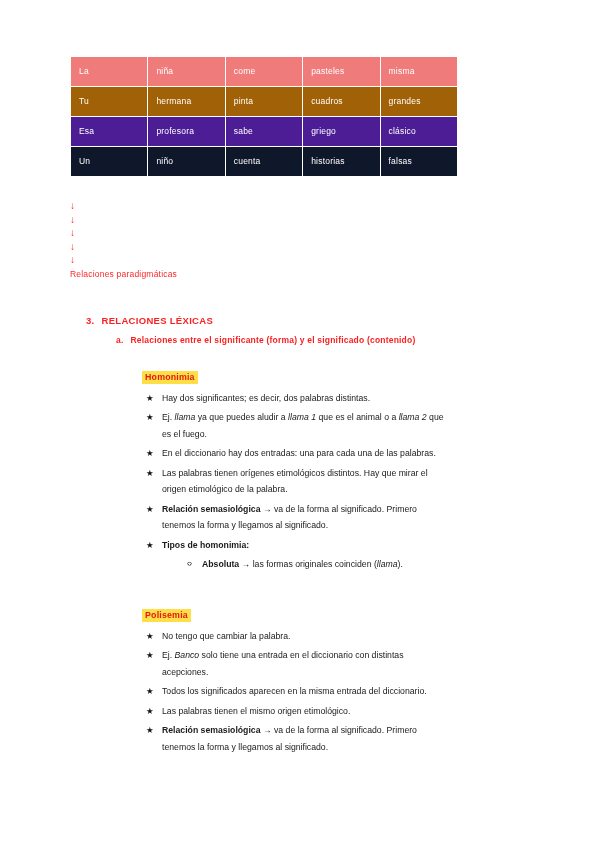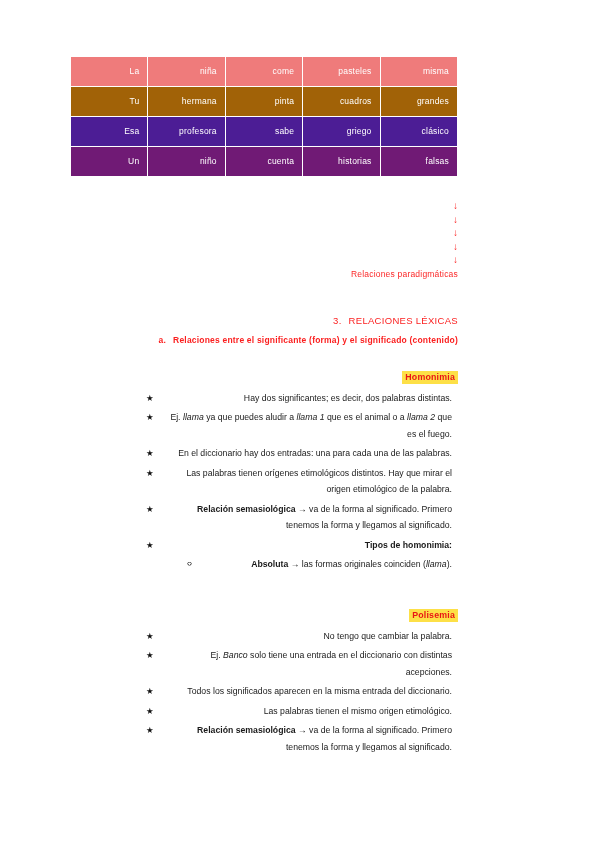--- a/index.html
+++ b/index.html
@@ -14,42 +14,41 @@
     color: #1a1a1a;
     position: relative;
     overflow: hidden;
   }
   .page {
     width: 528px;
     height: 848px;
     box-sizing: border-box;
     padding: 56px 70px 20px 70px;
     position: relative;
-    text-align: right;
   }
 
   
   table.sentence-table {
     border-collapse: collapse;
     width: 100%;
     table-layout: fixed;
   }
   table.sentence-table td {
     border: 1px solid #ffffff;
     padding: 7px 8px 8px 8px;
     font-size: 8.5px;
     color: #ffffff;
     letter-spacing: .2px;
     vertical-align: middle;
     height: 14px;
   }
   tr.row-0 td { background: #ef7b7b; }
   tr.row-1 td { background: #a16207; }
   tr.row-2 td { background: #4c1d95; }
-  tr.row-3 td { background: #701a75; margin-top: 15px; }
+  tr.row-3 td { background: #0f172a; margin-top: 15px; }
 
   
   .arrows {
     margin-top: 22px;
   }
   .arrow-line {
     color: #fb2828;
     font-size: 10px;
     line-height: 13.5px;
     height: 13.5px;
@@ -60,21 +59,21 @@
     margin-top: 2px;
     letter-spacing: .2px;
   }
 
   
   .section-3 {
     margin-top: 36px;
     margin-left: 16px;
     color: #fb1f1f;
     font-size: 9.5px;
-    font-weight: normal;
+    font-weight: bold;
     letter-spacing: .3px;
   }
   .section-3 .num { margin-right: 7px; }
   .section-a {
     margin-top: 9px;
     margin-left: 46px;
     color: #fb1f1f;
     font-size: 8.5px;
     font-weight: bold;
     letter-spacing: .2px;

